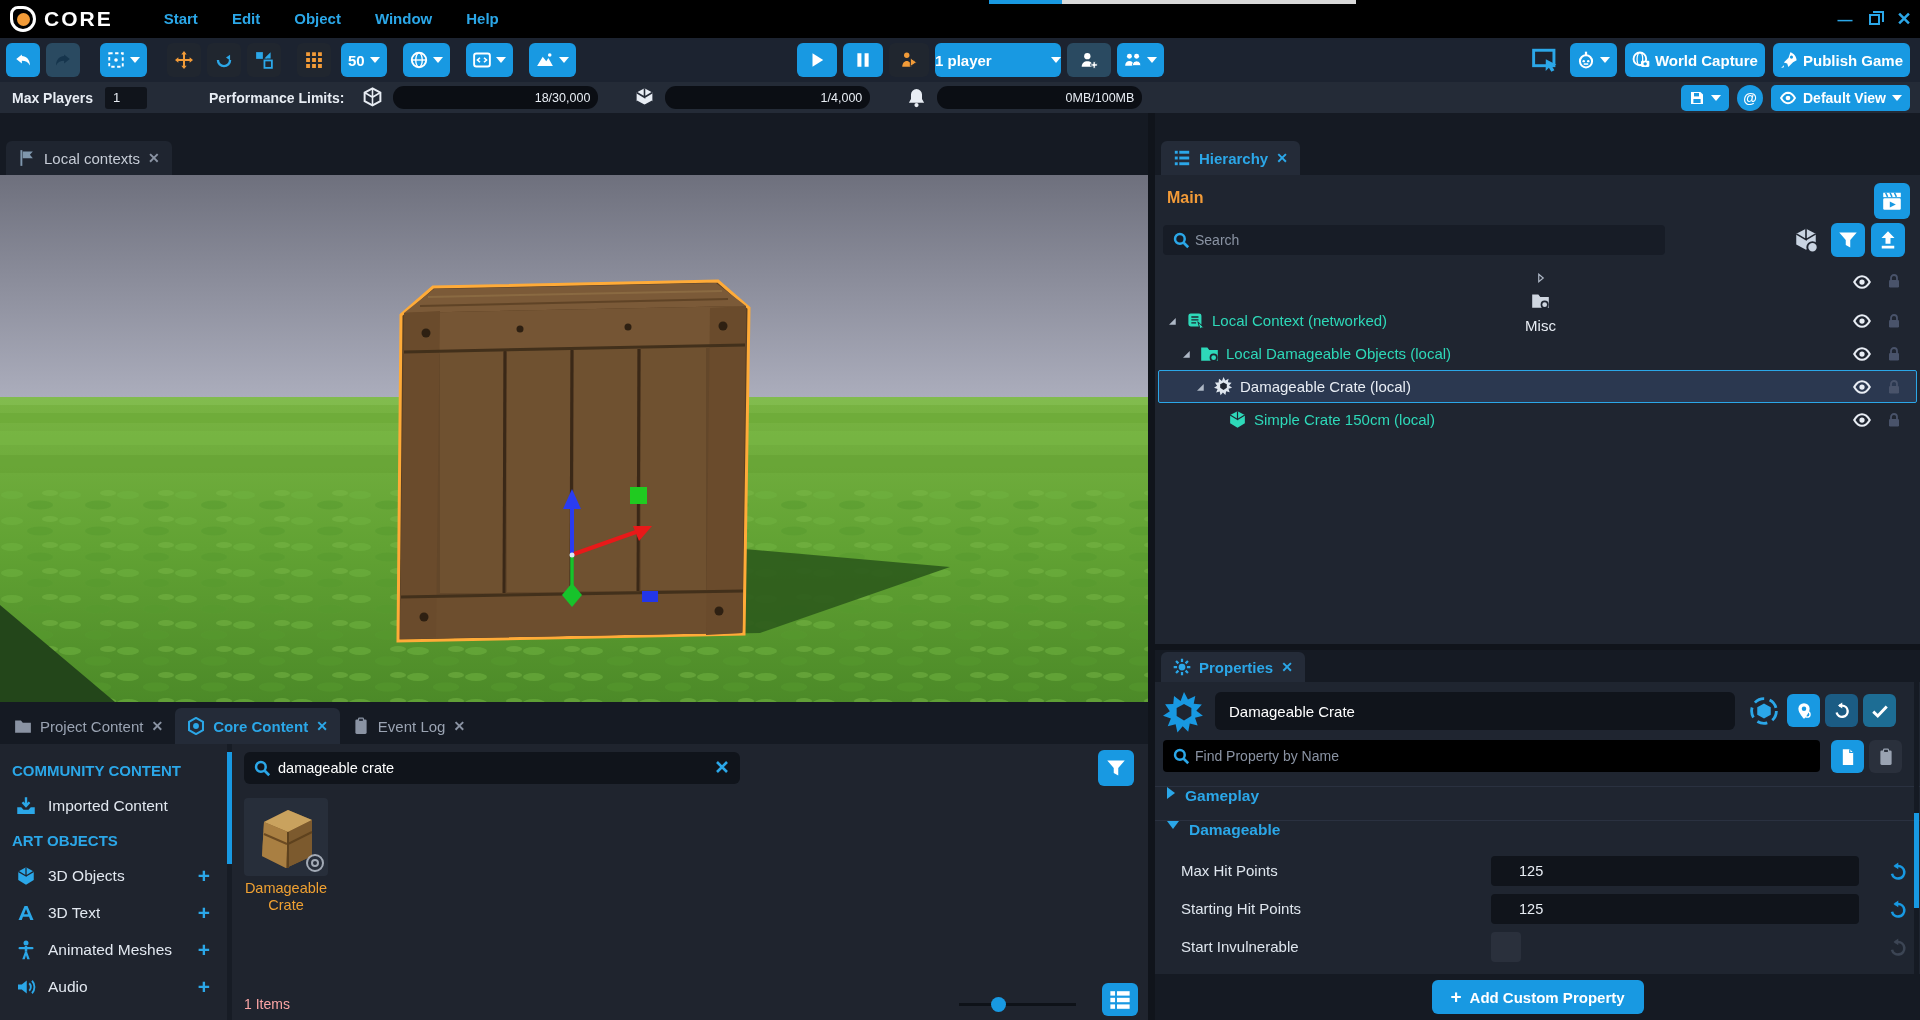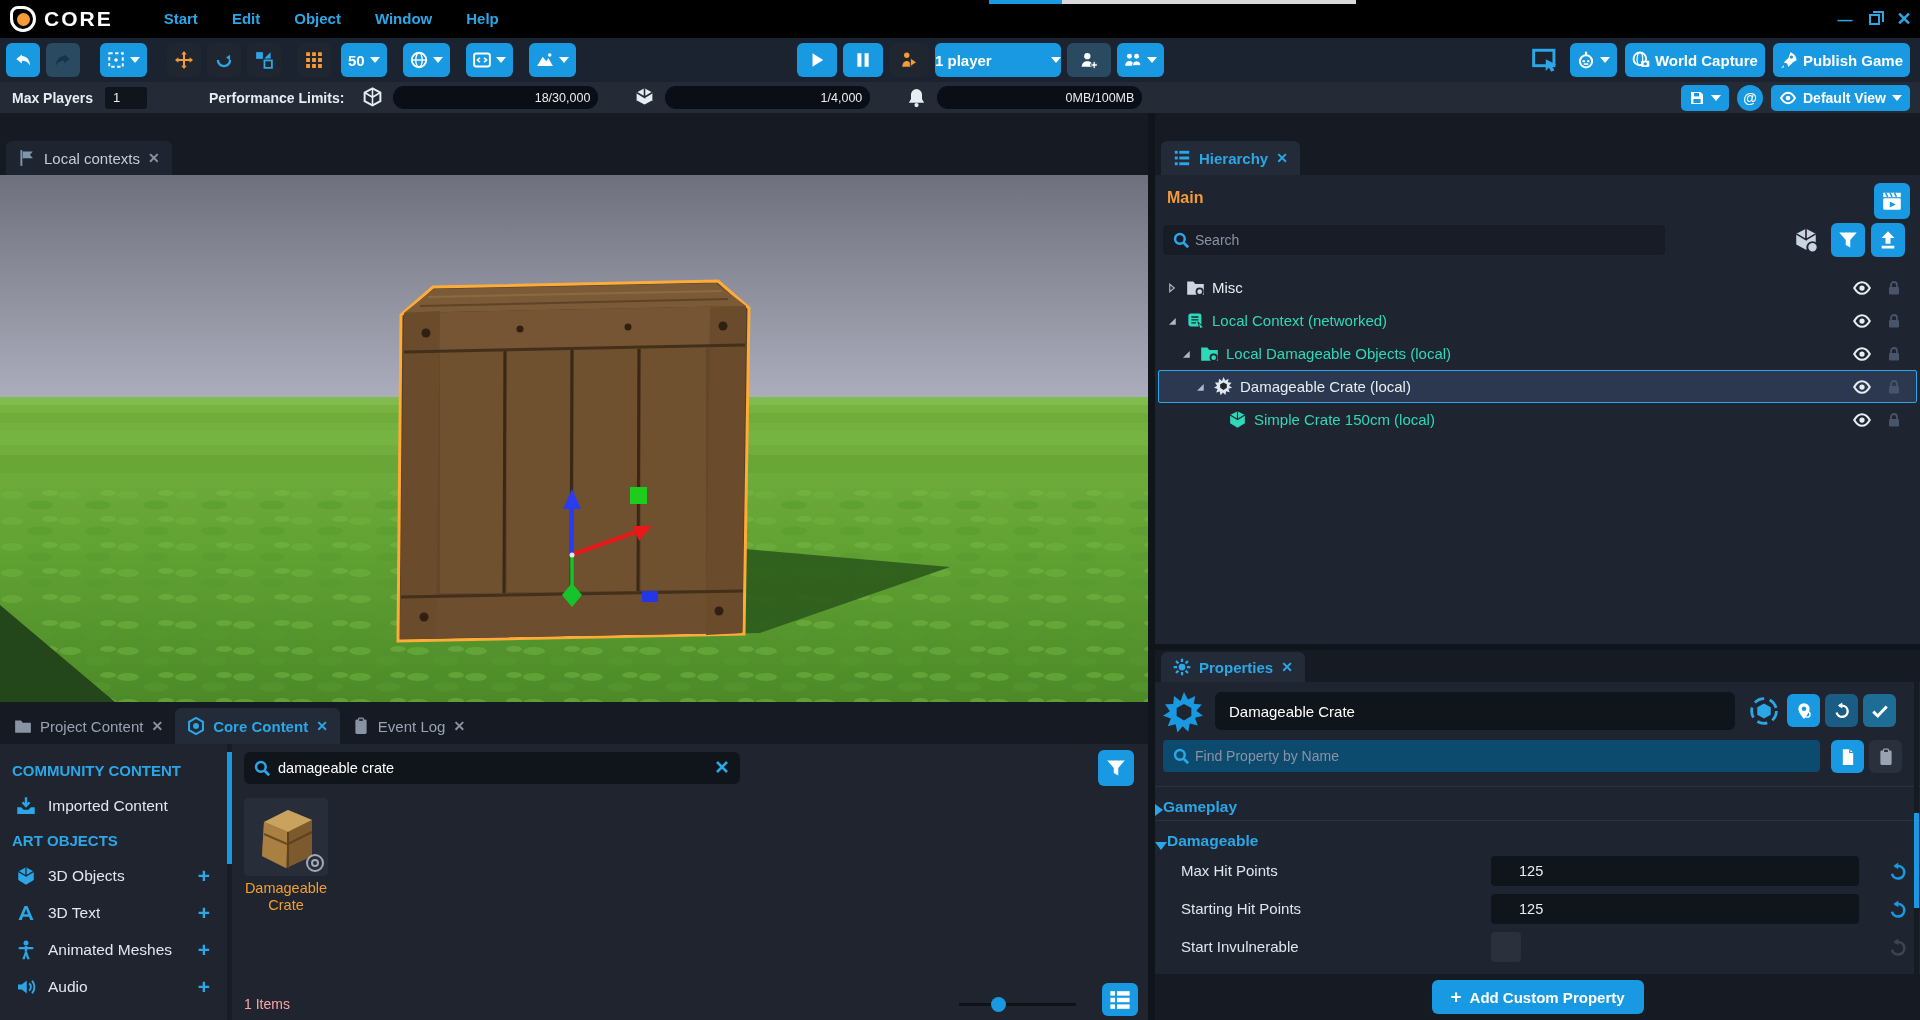--- a/index.html
+++ b/index.html
@@ -109,24 +109,24 @@
 .hrow .lockic{position:absolute;right:14px;color:#49536a;width:16px;height:18px;}
 
 
 .gapstrip{height:6px;background:#10141b;flex:none;}
 .ptabstrip{height:32px;background:#151a23;display:flex;align-items:flex-end;padding-left:6px;flex:none;}
 .ptabstrip .tab{height:30px;}
 .propsbody{flex:1;background:#1f2530;position:relative;overflow:hidden;}
 .burst-ic{position:absolute;left:8px;top:10px;width:42px;height:42px;color:#1899e2;}
 .pname{position:absolute;left:60px;top:10px;width:520px;height:38px;background:#10141b;border:none;border-radius:6px;color:#fff;font-size:15px;padding-left:14px;font-family:"Liberation Sans",sans-serif;}
 .pico{position:absolute;top:12px;width:33px;height:33px;border-radius:6px;display:flex;align-items:center;justify-content:center;color:#fff;}
-.psearch{position:absolute;left:8px;top:58px;width:657px;height:32px;background:#0c4a6e;border-radius:4px;}
+.psearch{position:absolute;left:8px;top:58px;width:657px;height:32px;background:#000000;border-radius:4px;}
 .psearch input{position:absolute;left:32px;top:0;width:610px;height:32px;background:transparent;border:none;color:#9aa3b2;font-size:14px;font-family:"Liberation Sans",sans-serif;}
 .psearch .search-glyph{top:7px;}
-.sect{position:absolute;left:0;width:100%;height:30px;display:flex;align-items:flex-end;border-top:1px solid #2a3140;}
+.sect{position:absolute;left:0;width:100%;height:30px;display:flex;align-items:flex-start;gap:10px;padding-left:12px;border-top:1px solid #2a3140;}
 .sect .slbl{color:#2ba7e8;font-weight:bold;font-size:15.5px;}
 .tri-r{width:0;height:0;border-top:6px solid transparent;border-bottom:6px solid transparent;border-left:8px solid #2ba7e8;}
 .tri-d{width:0;height:0;border-left:6px solid transparent;border-right:6px solid transparent;border-top:8px solid #2ba7e8;}
 .prow{position:absolute;left:0;width:100%;height:36px;}
 .prow .plbl{position:absolute;left:26px;top:8px;font-size:15px;color:#dfe6ee;}
 .prow input{position:absolute;left:336px;top:2px;width:368px;height:30px;background:#10141b;border:none;border-radius:4px;color:#e8edf4;font-size:14.5px;padding-left:28px;font-family:"Liberation Sans",sans-serif;}
 .pcheck{position:absolute;left:336px;top:2px;width:30px;height:30px;background:#2a303c;border-radius:4px;}
 .prow .reset{position:absolute;right:12px;top:8px;width:20px;height:20px;color:#1899e2;}
 .prow .reset.dim{color:#3c4554;}
 .pbottom{position:absolute;left:0;bottom:0;width:100%;height:46px;background:#151a23;display:flex;align-items:center;justify-content:center;}
@@ -692,21 +692,21 @@
         </div>
       <div class="hico" style="left:716px;background:#1899e2;color:#fff;">
           <span class="ic" style="width:20px;height:20px;">
             <svg viewBox="0 0 16 16" width="100%" height="100%">
               <path d="M8 1l5.2 5.4H10v4.6H6V6.4H2.8z" fill="currentColor"></path>
               <rect x="3" y="12.6" width="10" height="2.2" fill="currentColor"></rect>
             </svg>
           </span>
         </div>
       <div class="htree" id="hierTree">
-          <div class="hrow" style="padding-left: 6px;">
+          <div class="hrow" style="padding-left: 6px; flex-direction: column;">
             <span class="tri">
               <svg viewBox="0 0 16 16" width="12" height="12">
                 <path d="M5 3l6 5-6 5z" fill="none" stroke="currentColor" stroke-width="1.6"></path>
               </svg>
             </span>
             <span class="ic" style="color: rgb(207, 214, 224);">
               <svg viewBox="0 0 16 16" width="100%" height="100%">
                 <path d="M1 3h5.2L7.8 5H15v9H1z" fill="currentColor"></path>
                 <circle cx="11.5" cy="11.5" r="3.4" fill="#1f2530"></circle>
                 <circle cx="11.5" cy="11.5" r="2" fill="currentColor"></circle>

